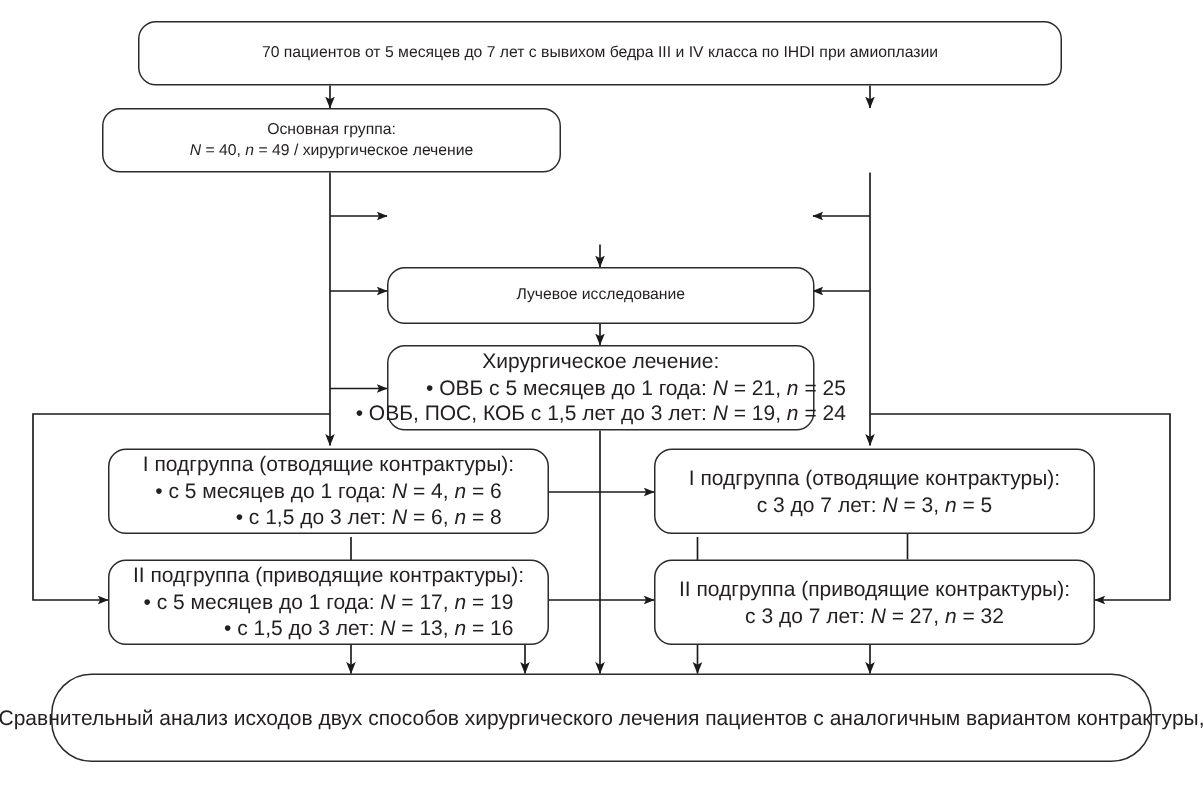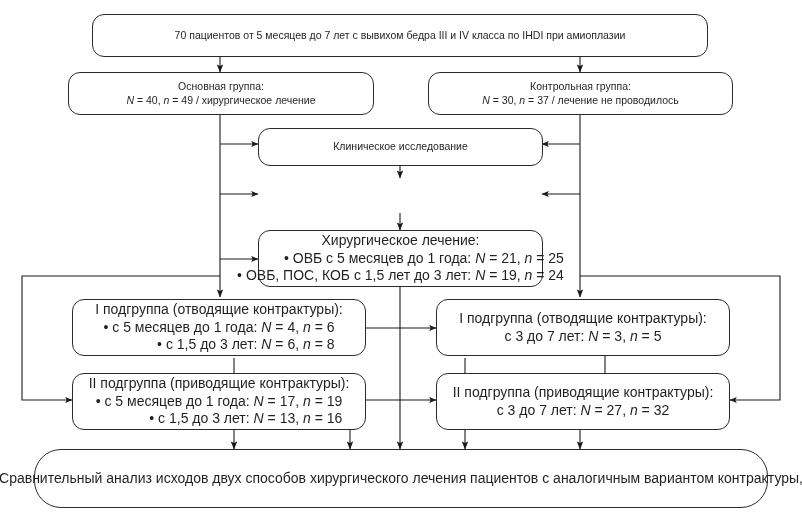--- a/index.html
+++ b/index.html
@@ -112,29 +112,25 @@
 
   <div class="node" style="left:92px; top:14px; width:616px; height:43px;">
     <span class="ln f105">70 пациентов от 5 месяцев до 7 лет с вывихом бедра III и IV класса по IHDI при амиоплазии</span>
   </div>
 
   <div class="node" style="left:68px; top:72px; width:306px; height:43px;">
     <span class="ln f105">Основная группа:</span>
     <span class="ln f105"><i>N</i> = 40, <i>n</i> = 49 / хирургическое лечение</span>
   </div>
 
-  <div class="node" style="left:428px; top:72px; width:305px; height:43px;">
-    <span class="ln f105">Контрольная группа:</span>
-    <span class="ln f105"><i>N</i> = 30, <i>n</i> = 37 / лечение не проводилось</span>
+
+
+  <div class="node" style="left:258px; top:178px; width:285px; height:35px;">
+    <span class="ln f105">Лучевое исследование</span>
   </div>
-
-  <div class="node" style="left:258px; top:128px; width:285px; height:35px;">
-    <span class="ln f105">Клиническое исследование</span>
-  </div>
-
 
   <div class="node" style="left:258px; top:230px; width:285px; height:57px;">
     <span class="ln f10">Хирургическое лечение:</span>
     <span class="bullets">
       <span class="ln f10">• ОВБ с 5 месяцев до 1 года: <i>N</i> = 21, <i>n</i> = 25</span>
       <span class="ln f10">• ОВБ, ПОС, КОБ с 1,5 лет до 3 лет: <i>N</i> = 19, <i>n</i> = 24</span>
     </span>
   </div>
 
   <div class="node" style="left:72px; top:299px; width:294px; height:57px;">

